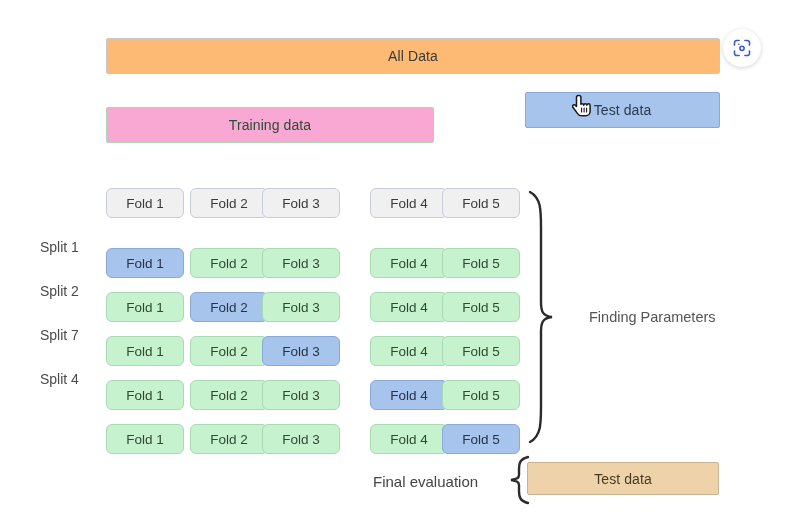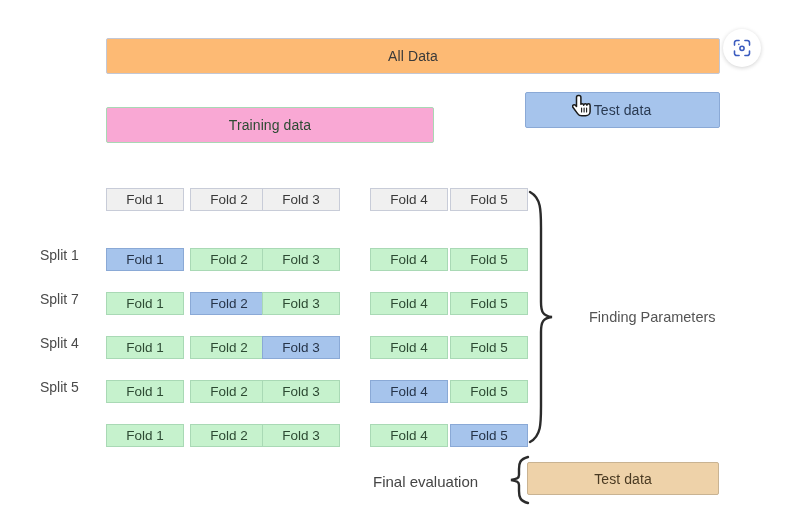--- a/index.html
+++ b/index.html
@@ -79,34 +79,34 @@
     height: 30px;
     margin-bottom: 14px;
     width: 425px;
   }
   .fold-row:last-child { margin-bottom: 0; }
 
   .fold-cell {
     position: absolute;
     top: 0;
     width: 78px;
-    height: 23px;
+    height: 30px;
     box-sizing: border-box;
     display: flex;
     align-items: center;
     justify-content: center;
     font-size: 13.5px;
-    border-radius: 0;
+    border-radius: 6px;
     white-space: nowrap;
   }
   .fold-cell.c0 { left: 0px; }
   .fold-cell.c1 { left: 84px; text-align: center; }
   .fold-cell.c2 { left: 156px; }
   .fold-cell.c3 { left: 264px; }
-  .fold-cell.c4 { left: 344px; }
+  .fold-cell.c4 { left: 336px; }
 
   .fold-cell.header {
     background: #f0f0f0;
     border: 1px solid #c8ccd8;
     color: #3a3a3a;
   }
   .fold-cell.train {
     background: #c6f2cd;
     border: 1px solid #a9d9b5;
     color: #2d4a33;
@@ -129,21 +129,20 @@
   }
   .split-label {
     height: 30px;
     margin-bottom: 14px;
     display: flex;
     align-items: center;
     justify-content: flex-start;
     font-size: 14px;
     color: #4a4a4a;
     white-space: nowrap;
-    margin-top: 8px;
   }
   .split-label:last-child { margin-bottom: 0; }
 
   
   .brace-big {
     position: absolute;
     left: 528px;
     top: 190px;
     width: 26px;
     height: 254px;
@@ -222,23 +221,23 @@
 <div class="canvas">
 
   <div class="bar all-data">All Data</div>
 
   <div class="bar training-data">Training data</div>
 
   <div class="bar test-data-top">Test data</div>
 
   <div class="split-labels">
     <div class="split-label">Split 1</div>
+    <div class="split-label">Split 2</div>
     <div class="split-label">Split 7</div>
     <div class="split-label">Split 4</div>
-    <div class="split-label">Split 5</div>
   </div>
 
   <div class="fold-grid">
 
     <div class="fold-row header-row">
       <div class="fold-cell header c0">Fold 1</div>
       <div class="fold-cell header c1">Fold 2</div>
       <div class="fold-cell header c2">Fold 3</div>
       <div class="fold-cell header c3">Fold 4</div>
       <div class="fold-cell header c4">Fold 5</div>

